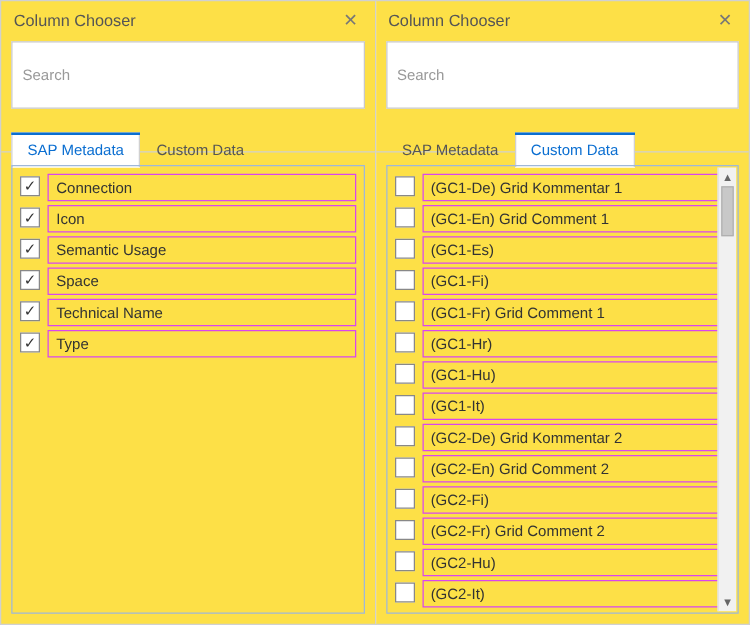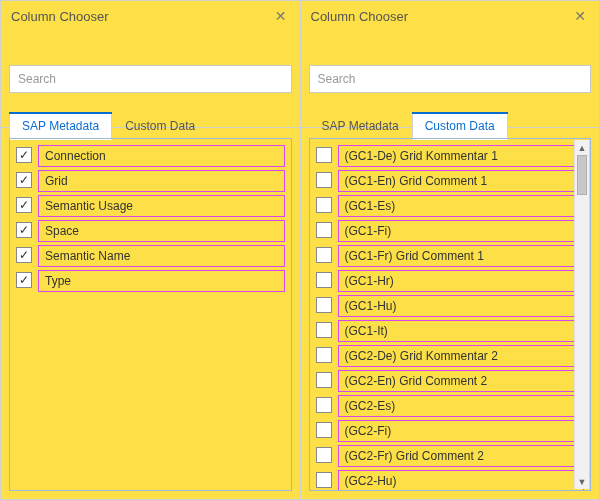--- a/index.html
+++ b/index.html
@@ -36,26 +36,25 @@
     display: flex; align-items: center; justify-content: center;
     color: #777;
     cursor: pointer;
     font-size: 14px;
   }
   .search-wrap {
     padding: 4px 8px 6px 8px;
   }
   .search-input {
     width: 100%;
-    padding: 6px 8px;
+    padding: 19px 8px;
     border: 1px solid #c8c8c8;
     font-size: 12px;
     color: #333;
     outline: none;
-    margin-top: 32px;
   }
   .search-input::placeholder { color: #999; }
   .tabs {
     display: flex;
     border-bottom: 1px solid #d0d0d0;
     padding: 0 8px;
     gap: 0;
   }
   .tab {
     padding: 6px 12px 6px 12px;
@@ -169,33 +168,33 @@
     <div class="tab">Custom Data</div>
   </div>
   <div class="content">
     <div class="listbox" id="left-list">
         <div class="row">
           <div class="chk checked"></div>
           <div class="cell">Connection</div>
         </div>
         <div class="row">
           <div class="chk checked"></div>
-          <div class="cell">Grid</div>
+          <div class="cell">Icon</div>
         </div>
         <div class="row">
           <div class="chk checked"></div>
           <div class="cell">Semantic Usage</div>
         </div>
         <div class="row">
           <div class="chk checked"></div>
           <div class="cell">Space</div>
         </div>
         <div class="row">
           <div class="chk checked"></div>
-          <div class="cell">Semantic Name</div>
+          <div class="cell">Technical Name</div>
         </div>
         <div class="row">
           <div class="chk checked"></div>
           <div class="cell">Type</div>
         </div>
       </div>
   </div>
 </div>
 
 <div class="dialog">
@@ -248,24 +247,20 @@
         <div class="row">
           <div class="chk"></div>
           <div class="cell">(GC2-De) Grid Kommentar 2</div>
         </div>
         <div class="row">
           <div class="chk"></div>
           <div class="cell">(GC2-En) Grid Comment 2</div>
         </div>
         <div class="row">
           <div class="chk"></div>
-          <div class="cell">(GC2-Es)</div>
-        </div>
-        <div class="row">
-          <div class="chk"></div>
           <div class="cell">(GC2-Fi)</div>
         </div>
         <div class="row">
           <div class="chk"></div>
           <div class="cell">(GC2-Fr) Grid Comment 2</div>
         </div>
         <div class="row">
           <div class="chk"></div>
           <div class="cell">(GC2-Hu)</div>
         </div>

